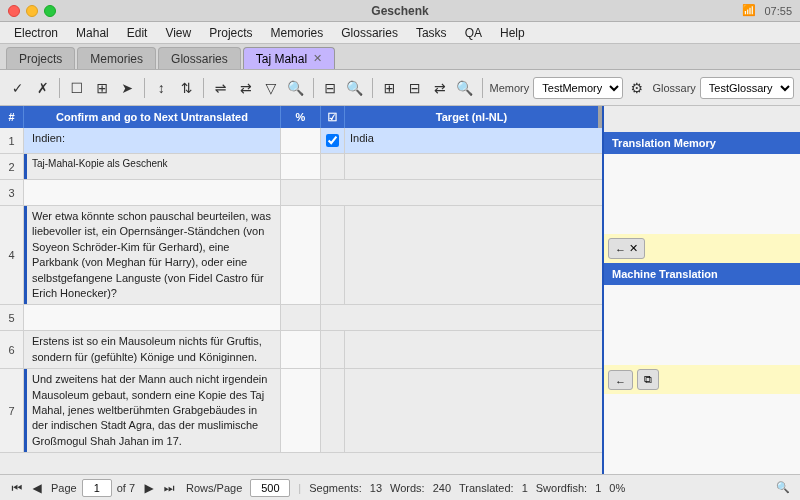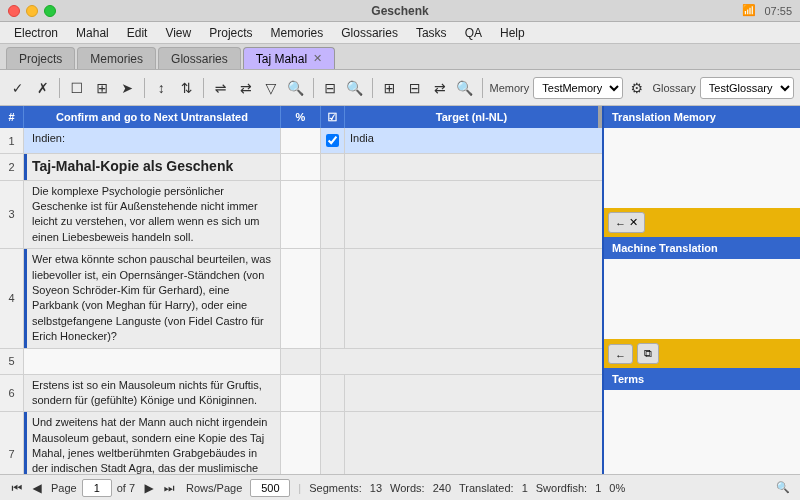--- a/index.html
+++ b/index.html
@@ -166,21 +166,22 @@
       grid-template-columns: 24px 1fr 40px 24px 1fr;
       border-bottom: 1px solid #d0d0d0;
       min-height: 28px;
     }
 
     
     .right-panel {
       width: 196px;
       display: flex;
       flex-direction: column;
-      background: #eab308;
+      background: #fef9c3;
+      margin-top: 26px;
     }
     .right-section-header {
       background: #3366cc;
       color: white;
       font-size: 11px;
       font-weight: 600;
       padding: 3px 8px;
       height: 22px;
       display: flex;
       align-items: center;
@@ -359,28 +360,27 @@
           <div class="row-num" style="background: rgb(240, 240, 240); border-right: 1px solid rgb(208, 208, 208); display: flex; align-items: center; justify-content: center; font-size: 11px; color: rgb(68, 68, 68); padding: 2px 0px;">1</div>
           <div style="padding: 3px 5px; font-size: 11px; border-right: 1px solid rgb(208, 208, 208); line-height: 1.4; border-left: 3px solid transparent;">Indien:</div>
           <div style="background: rgb(248, 248, 248); border-right: 1px solid rgb(208, 208, 208); display: flex; align-items: center; justify-content: center; font-size: 11px;"></div>
           <div style="border-right: 1px solid rgb(208, 208, 208); display: flex; align-items: center; justify-content: center;">
             <input type="checkbox" checked="" style="">
           </div>
           <div style="padding: 3px 5px; font-size: 11px; line-height: 1.4;">India</div>
         </div>
         <div class="table-row-wide" style="display: grid; grid-template-columns: 24px 1fr 40px 24px 1fr; border-bottom: 1px solid rgb(208, 208, 208); min-height: 26px;">
           <div class="row-num" style="background: rgb(240, 240, 240); border-right: 1px solid rgb(208, 208, 208); display: flex; align-items: center; justify-content: center; font-size: 11px; color: rgb(68, 68, 68); padding: 2px 0px;">2</div>
-          <div style="padding: 3px 5px; font-size: 14px; border-right: 1px solid rgb(208, 208, 208); line-height: 1.4; border-left: 3px solid rgb(34, 85, 187); font-weight: bold;">Taj-Mahal-Kopie als Geschenk</div>
+          <div style="padding: 3px 5px; font-size: 10px; border-right: 1px solid rgb(208, 208, 208); line-height: 1.4; border-left: 3px solid rgb(34, 85, 187);">Taj-Mahal-Kopie als Geschenk</div>
           <div style="background: rgb(248, 248, 248); border-right: 1px solid rgb(208, 208, 208); display: flex; align-items: center; justify-content: center; font-size: 11px;"></div>
           <div style="border-right: 1px solid rgb(208, 208, 208); display: flex; align-items: center; justify-content: center;"></div>
           <div style="padding: 3px 5px; font-size: 11px; line-height: 1.4;"></div>
         </div>
         <div class="table-row-wide" style="display: grid; grid-template-columns: 24px 1fr 40px 24px 1fr; border-bottom: 1px solid rgb(208, 208, 208); min-height: 26px;">
           <div class="row-num" style="background: rgb(240, 240, 240); border-right: 1px solid rgb(208, 208, 208); display: flex; align-items: center; justify-content: center; font-size: 11px; color: rgb(68, 68, 68); padding: 2px 0px;">3</div>
-          <div style="padding: 3px 5px; font-size: 11px; border-right: 1px solid rgb(208, 208, 208); line-height: 1.4; border-left: 3px solid transparent;">Die komplexe Psychologie persönlicher Geschenke ist für Außenstehende nicht immer leicht zu verstehen, vor allem wenn es sich um einen Liebesbeweis handeln soll.</div>
           <div style="background: rgb(248, 248, 248); border-right: 1px solid rgb(208, 208, 208); display: flex; align-items: center; justify-content: center; font-size: 11px;"></div>
           <div style="border-right: 1px solid rgb(208, 208, 208); display: flex; align-items: center; justify-content: center;"></div>
           <div style="padding: 3px 5px; font-size: 11px; line-height: 1.4;"></div>
         </div>
         <div class="table-row-wide" style="display: grid; grid-template-columns: 24px 1fr 40px 24px 1fr; border-bottom: 1px solid rgb(208, 208, 208); min-height: 26px;">
           <div class="row-num" style="background: rgb(240, 240, 240); border-right: 1px solid rgb(208, 208, 208); display: flex; align-items: center; justify-content: center; font-size: 11px; color: rgb(68, 68, 68); padding: 2px 0px;">4</div>
           <div style="padding: 3px 5px; font-size: 11px; border-right: 1px solid rgb(208, 208, 208); line-height: 1.4; border-left: 3px solid rgb(34, 85, 187);">Wer etwa könnte schon pauschal beurteilen, was liebevoller ist, ein Opernsänger-Ständchen (von Soyeon Schröder-Kim für Gerhard), eine Parkbank (von Meghan für Harry), oder eine selbstgefangene Languste (von Fidel Castro für Erich Honecker)?</div>
           <div style="background: rgb(248, 248, 248); border-right: 1px solid rgb(208, 208, 208); display: flex; align-items: center; justify-content: center; font-size: 11px;"></div>
           <div style="border-right: 1px solid rgb(208, 208, 208); display: flex; align-items: center; justify-content: center;"></div>
           <div style="padding: 3px 5px; font-size: 11px; line-height: 1.4;"></div>
@@ -428,23 +428,20 @@
 
     <div class="tm-action-row">
       <button class="tm-btn">
         <span>←</span>
       </button>
       <button class="tm-btn">
         <span>⧉</span>
       </button>
     </div>
 
-    <div class="right-section-header">
-      <span>Terms</span>
-    </div>
     <div style="flex:2;min-height:40px;background:#f8f8f8;"></div>
   </div>
 </div>
 
 <div class="status-bar">
   <div class="status-nav">
     <button class="status-nav-btn">⏮</button>
     <button class="status-nav-btn">◀</button>
     <span style="margin:0 3px;">Page</span>
     <input class="status-input" type="text" value="1" style="">

